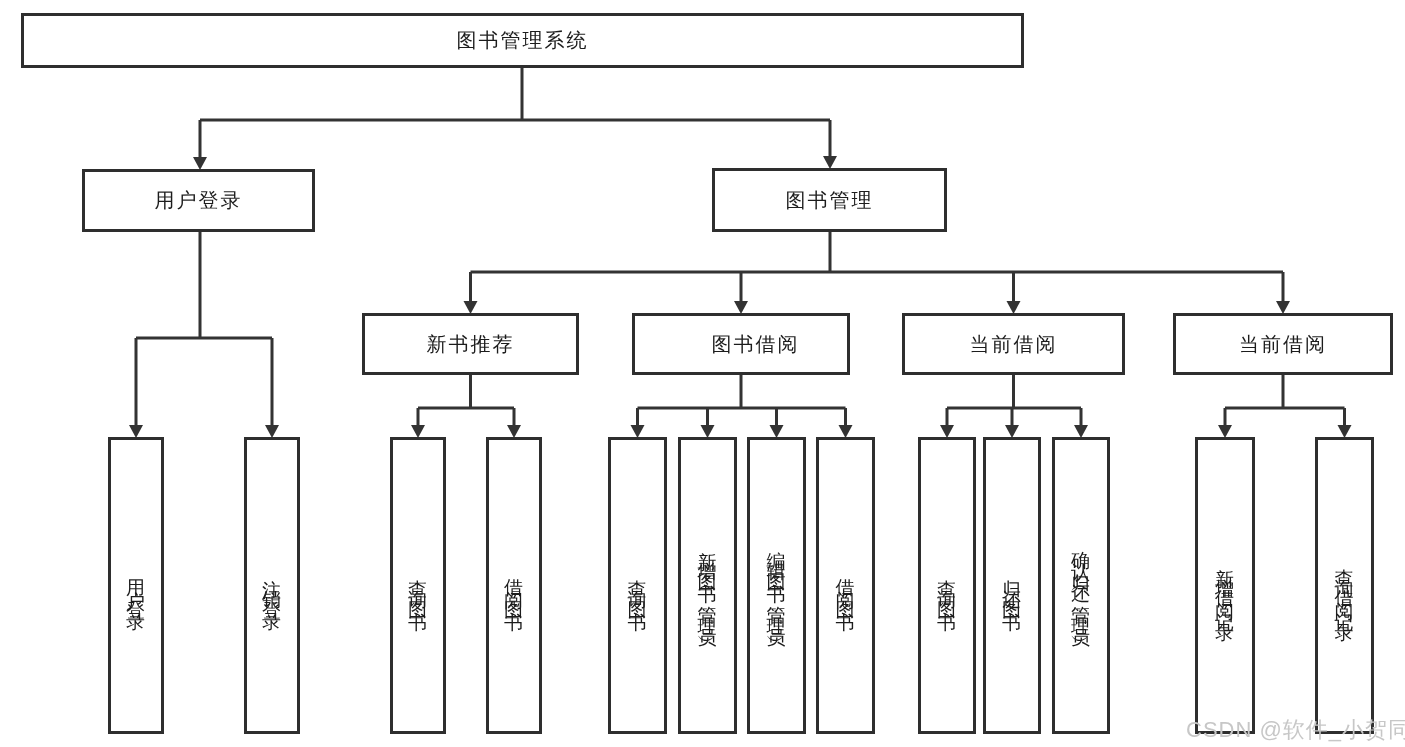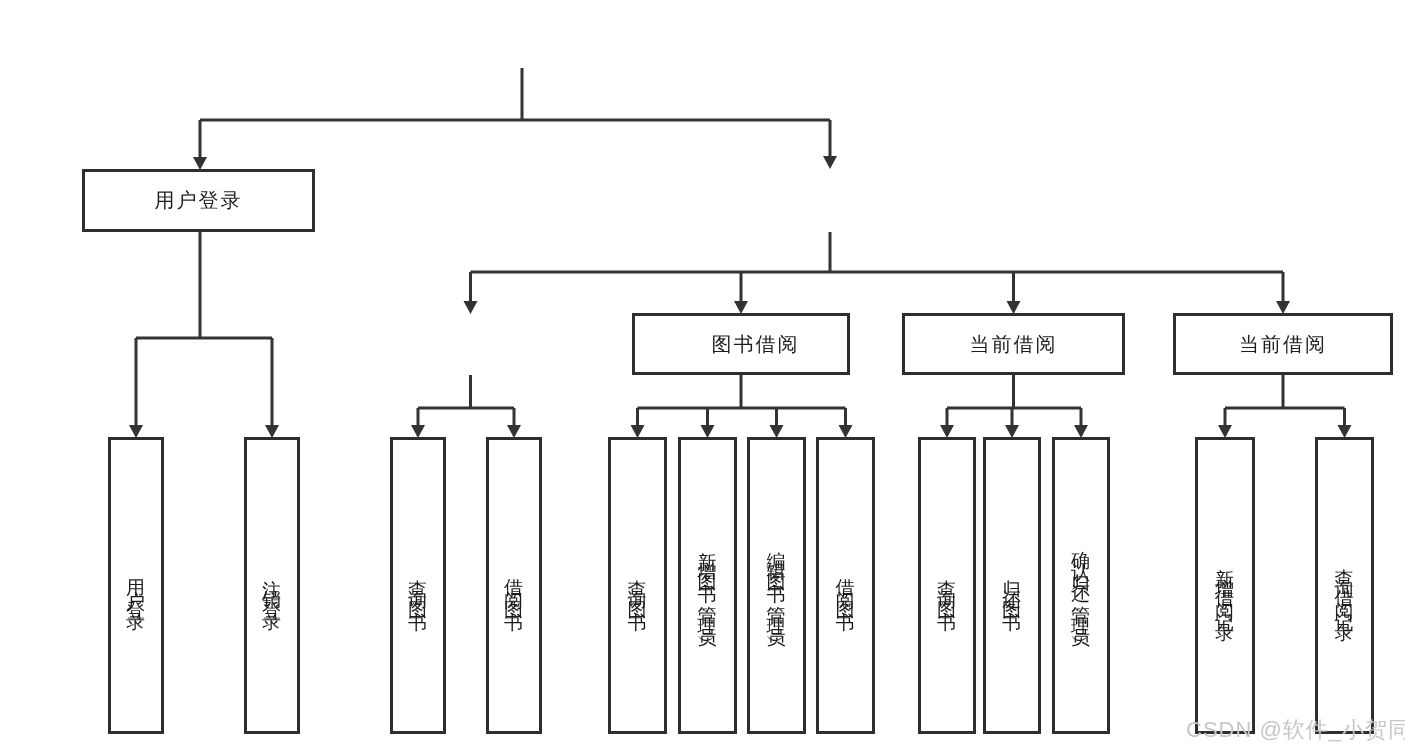--- a/index.html
+++ b/index.html
@@ -63,25 +63,34 @@
       <polygon points="769.5,425 783.5,425 776.5,438"></polygon>
       <polygon points="838.5,425 852.5,425 845.5,438"></polygon>
       <polygon points="940,425 954,425 947,438"></polygon>
       <polygon points="1005,425 1019,425 1012,438"></polygon>
       <polygon points="1074,425 1088,425 1081,438"></polygon>
       <polygon points="1218,425 1232,425 1225,438"></polygon>
       <polygon points="1337.5,425 1351.5,425 1344.5,438"></polygon>
     </g>
   </svg>
 
+  <div class="hnode" style="left:21px;top:13px;width:1003px;height:55px;">
+    <span>图书管理系统</span>
+  </div>
 
   <div class="hnode" style="left:82px;top:169px;width:233px;height:63px;">
     <span>用户登录</span>
   </div>
+  <div class="hnode" style="left:712px;top:168px;width:235px;height:64px;">
+    <span>图书管理</span>
+  </div>
 
+  <div class="hnode" style="left:362px;top:313px;width:217px;height:62px;">
+    <span>新书推荐</span>
+  </div>
   <div class="hnode" style="left:632px;top:313px;width:218px;height:62px;padding-left:29px;">
     <span>图书借阅</span>
   </div>
   <div class="hnode" style="left:902px;top:313px;width:223px;height:62px;">
     <span>当前借阅</span>
   </div>
   <div class="hnode" style="left:1173px;top:313px;width:220px;height:62px;">
     <span>当前借阅</span>
   </div>
 

